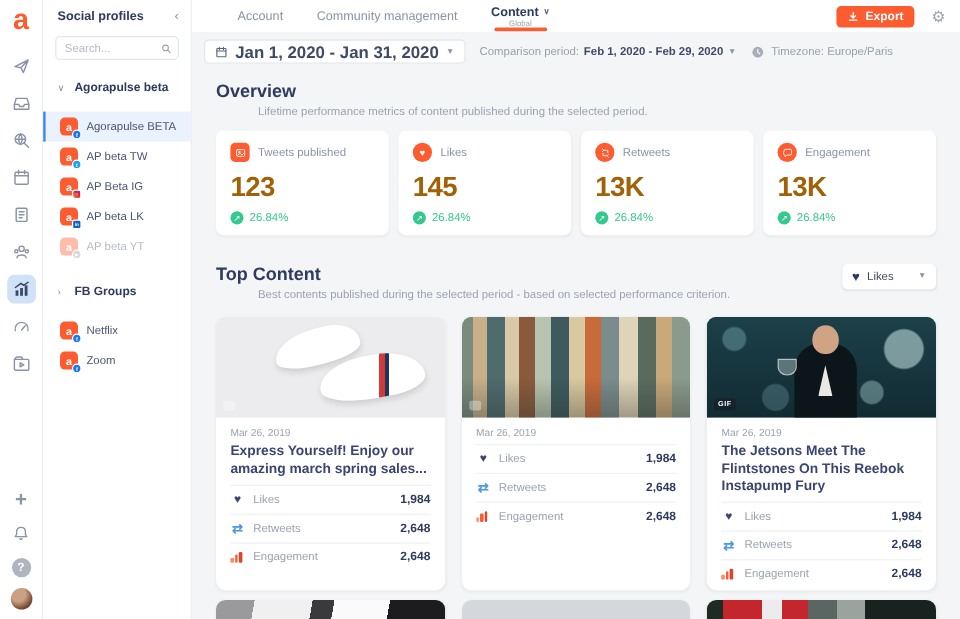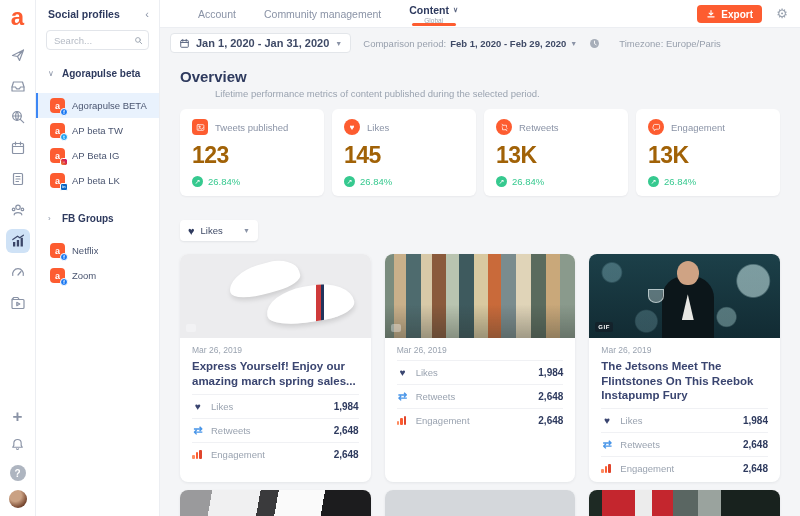--- a/index.html
+++ b/index.html
@@ -71,25 +71,25 @@
     width:44px; height:3px; border-radius:2px; background:#fd5c30; }
   .export-btn { position:absolute; right:38px; top:5px; height:18px; background:#fd5c30;
     border-radius:4px; color:#fff; font-size:10px; font-weight:700; display:flex;
     align-items:center; gap:5px; padding:0 9px; cursor:pointer; border:none; }
   .gear { position:absolute; right:12px; top:6px; color:#9aa3b0; font-size:13px; line-height:16px; cursor:pointer; }
 
   .filterbar { height:30px; flex:0 0 30px; display:flex; align-items:center; padding-left:10px;
     gap:12px; background:#f4f5f7; }
   .date-box { background:#fff; border:1px solid #e3e6ea; border-radius:4px; height:20px;
     display:flex; align-items:center; gap:6px; padding:0 8px; cursor:pointer; }
-  .date-box .dtext { font-size:11px; color:#3f4a66; font-weight:700; }
+  .date-box .dtext { font-size:14px; color:#3f4a66; font-weight:700; }
   .caret { color:#8a93a6; font-size:7px; }
   .cmp { display:flex; align-items:center; gap:4px; font-size:9.5px; color:#98a0ad; cursor:pointer; }
   .cmp b { color:#3f4a66; font-weight:700; }
-  .tz { display:flex; align-items:center; gap:19px; font-size:9.5px; color:#98a0ad;justify-content:flex-end; }
+  .tz { display:flex; align-items:center; gap:6px; font-size:9.5px; color:#98a0ad;justify-content:flex-end; }
 
   .content { flex:1; padding:10px 20px 0; overflow:hidden; }
   .h2 { font-size:15px; font-weight:800; color:#2e3a5e; }
   .sub { font-size:9.5px; color:#9aa3b0; margin-top:3px;margin-left:35px; }
 
   .metrics { display:grid; grid-template-columns:repeat(4,1fr); gap:8px; margin-top:10px; }
   .mcard { background:#fff; border-radius:6px; padding:10px 12px 9px; box-shadow:0 1px 2px rgba(16,24,40,.05); }
   .mhead { display:flex; align-items:center; gap:7px; }
   .mic { width:16px; height:16px; border-radius:50%; background:#fd5c30; color:#fff;
     display:flex; align-items:center; justify-content:center; font-size:8px; flex:0 0 16px; }
@@ -278,20 +278,26 @@
           <span class="badge ig"></span>
         </span>
       <span class="plabel">AP Beta IG</span>
     </div>
     <div class="profile">
       <span class="pavatar">
           <span class="badge li"></span>
         </span>
       <span class="plabel">AP beta LK</span>
     </div>
+    <div class="profile disabled">
+      <span class="pavatar">
+          <span class="badge yt"></span>
+        </span>
+      <span class="plabel">AP beta YT</span>
+    </div>
 
     <div style="height:14px"></div>
     <div class="group-head">
       <span class="gchev">›</span>
       <span class="glabel">FB Groups</span>
     </div>
     <div class="gap8"></div>
     <div class="profile">
       <span class="pavatar">
           <span class="badge fb"></span>
@@ -418,20 +424,24 @@
           <div class="mvalue">13K</div>
           <div class="mchange">
               <span class="uparrow">↗</span>
               <span class="mpct">26.84%</span>
             </div>
         </div>
       </div>
 
       <div class="section2">
         <div class="sec-head">
+          <div>
+            <div class="h2">Top Content</div>
+            <div class="sub">Best contents published during the selected period - based on selected performance criterion.</div>
+          </div>
           <div class="sort-box">
             <span class="heart">♥</span>
             <span class="sval">Likes</span>
             <span class="caret">▼</span>
           </div>
         </div>
 
         <div class="cards">
 
           <div class="ccard">

